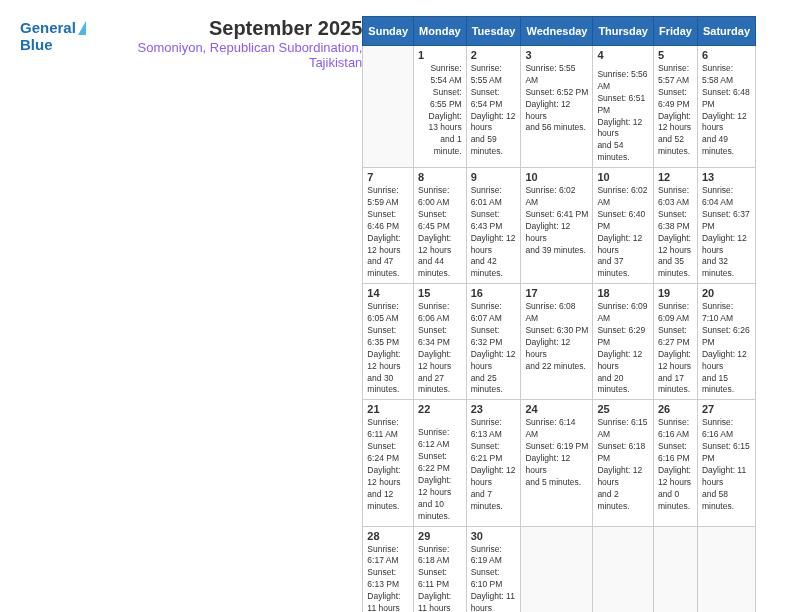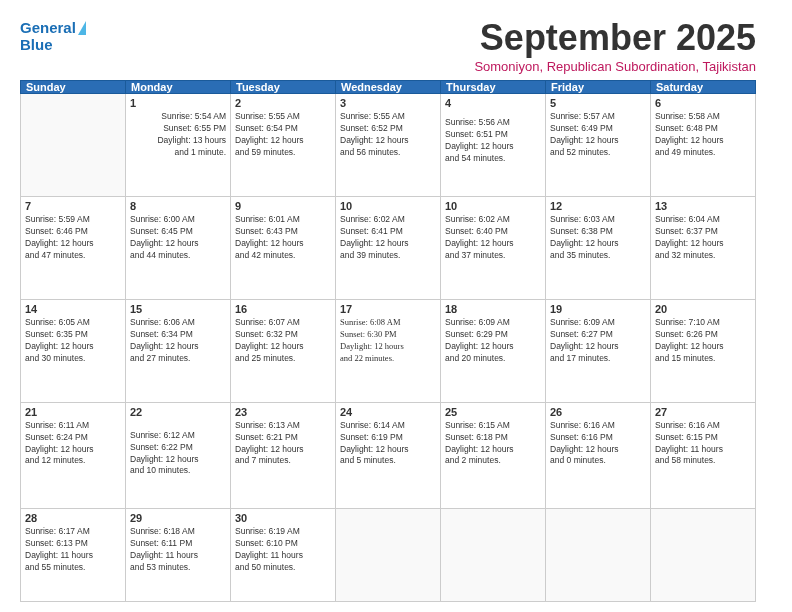--- a/index.html
+++ b/index.html
@@ -8,21 +8,21 @@
       background: #fff;
       width: 792px;
       height: 612px;
       overflow: hidden;
     }
     .page {
       width: 776px;
       height: 612px;
       padding: 16px 20px 10px 20px;
       display: flex;
-      flex-direction: column;
+      flex-direction: row;
     }
     .header {
       display: flex;
       justify-content: space-between;
       align-items: flex-start;
       margin-bottom: 6px;
     }
     .logo {
       display: flex;
       flex-direction: column;
@@ -45,40 +45,40 @@
       vertical-align: middle;
     }
     .logo-row {
       display: flex;
       align-items: center;
     }
     .title-block {
       text-align: right;
     }
     .month-year {
-      font-size: 36px;
+      font-size: 20px;
       font-weight: bold;
       color: #333;
       line-height: 1.2;
     }
     .location {
       font-size: 13px;
-      color: #be185d;
+      color: #8b5cf6;
     }
     .calendar {
       flex: 1;
       border-collapse: collapse;
       width: 100%;
       font-size: 9.5px;
     }
     .calendar th {
       background: #2a6db5;
       color: #fff;
       text-align: left;
-      padding: 0 5px;
+      padding: 8px 5px;
       font-size: 11px;
       border: 1px solid #1a5a9a;
     }
     .calendar td {
       border: 1px solid #ccc;
       vertical-align: top;
       padding: 3px 4px;
       width: calc(100% / 7);
       height: 76px;
     }
@@ -247,21 +247,21 @@
           </td>
           <td>
             <span class="day-num">16</span>
             <div class="day-info" style="white-space: pre-line;">Sunrise: 6:07 AM
 Sunset: 6:32 PM
 Daylight: 12 hours
 and 25 minutes.</div>
           </td>
           <td>
             <span class="day-num">17</span>
-            <div class="day-info" style="white-space: pre-line; font-family: Liberation Serif, serif;">Sunrise: 6:08 AM
+            <div class="day-info" style="white-space: pre-line;">Sunrise: 6:08 AM
 Sunset: 6:30 PM
 Daylight: 12 hours
 and 22 minutes.</div>
           </td>
           <td>
             <span class="day-num">18</span>
             <div class="day-info" style="white-space: pre-line;">Sunrise: 6:09 AM
 Sunset: 6:29 PM
 Daylight: 12 hours
 and 20 minutes.</div>

